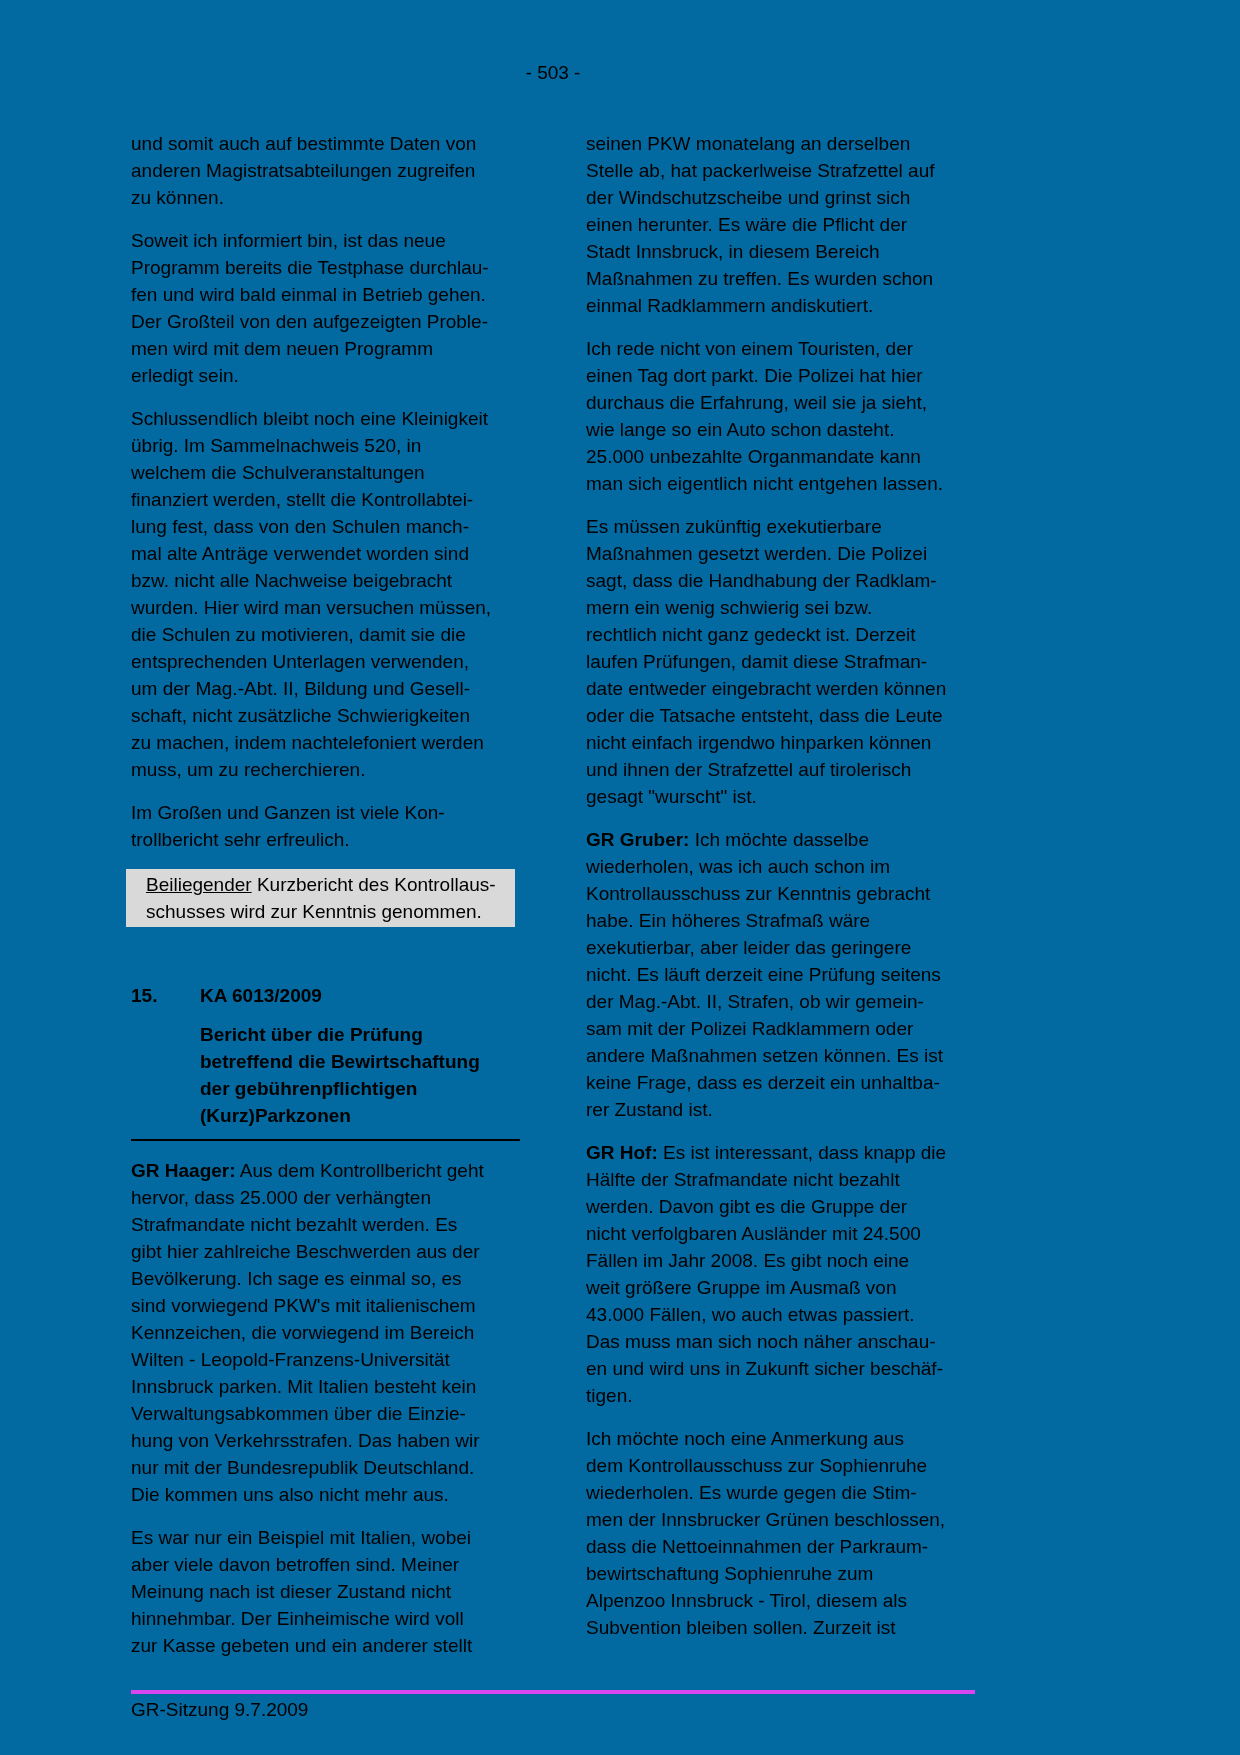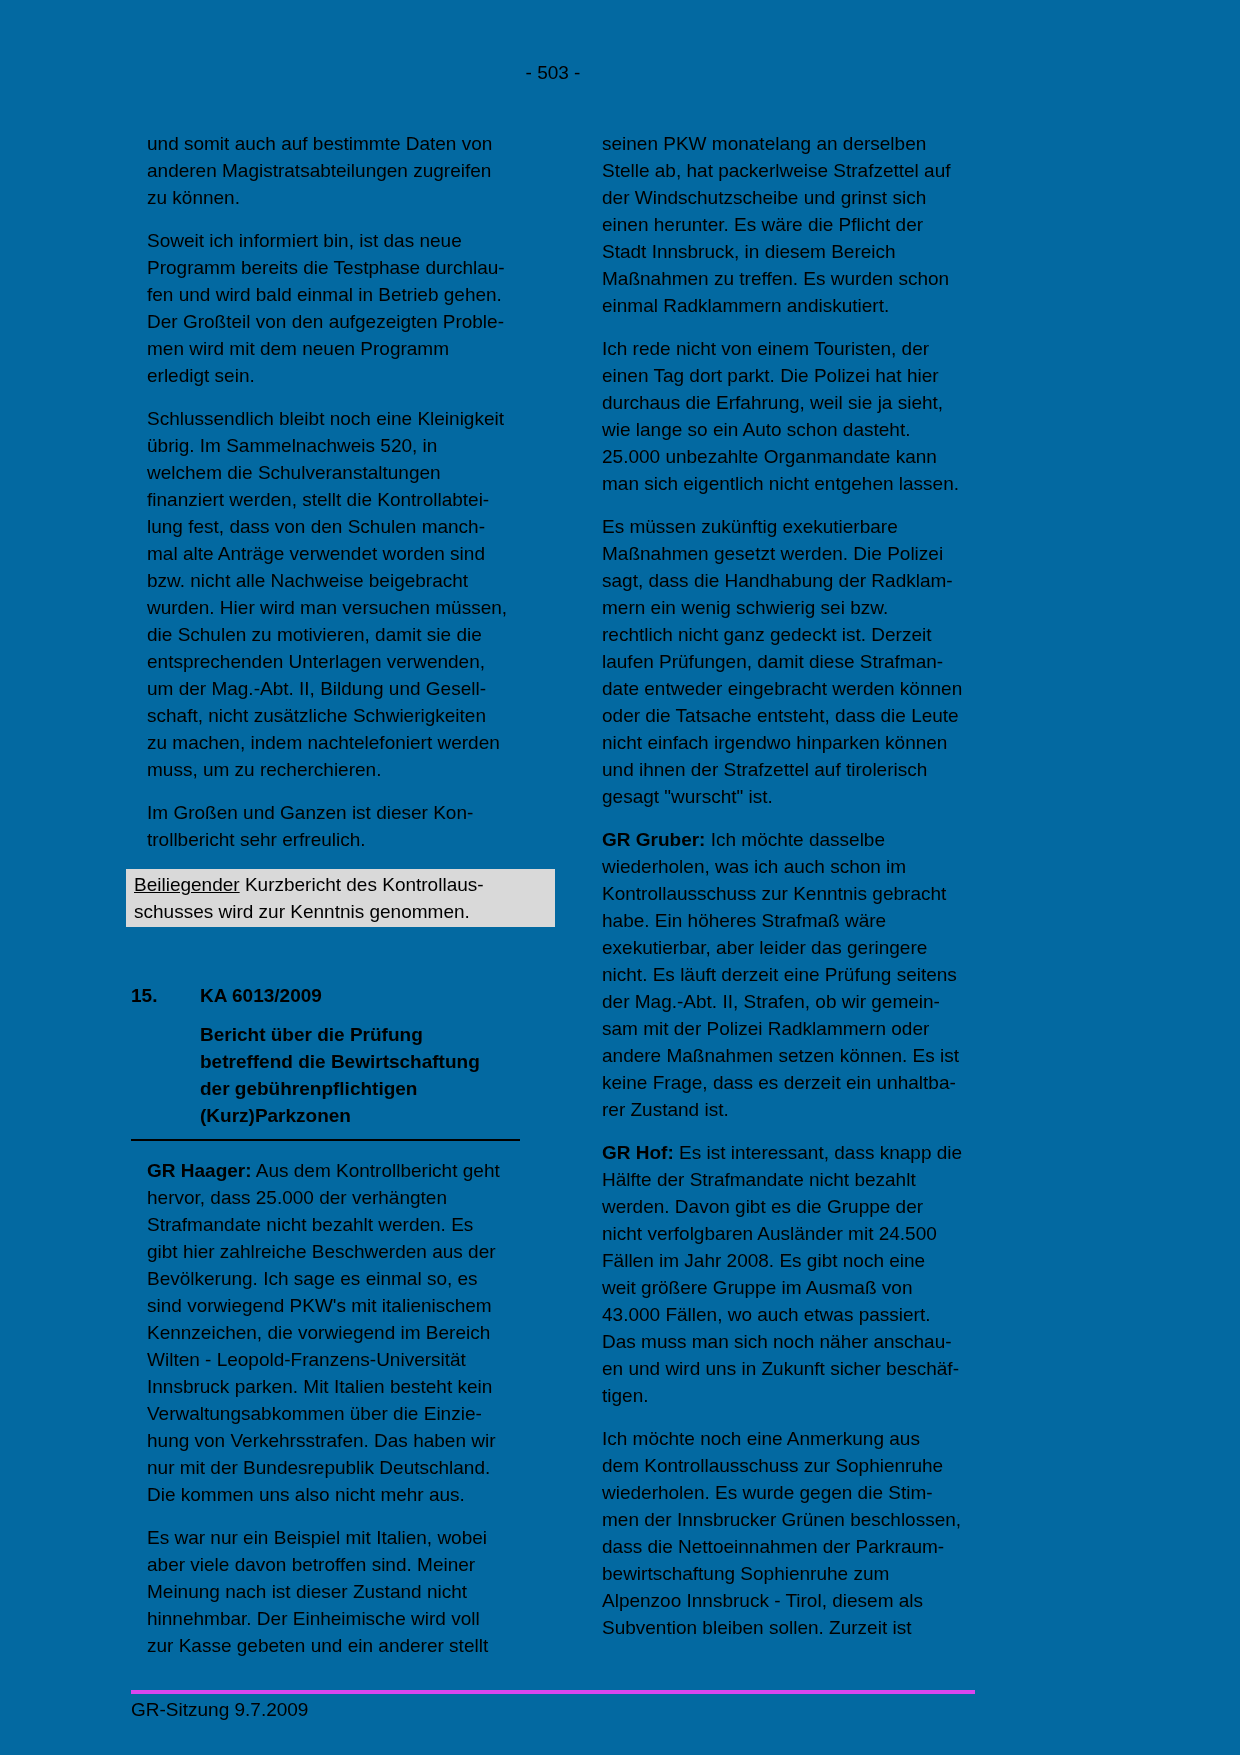--- a/index.html
+++ b/index.html
@@ -31,28 +31,28 @@
     width: 870px;
     display: flex;
     gap: 55px;
   }
   .col {
     width: 400px;
     font-size: 19px;
     line-height: 27px;
   }
   .para {
-    margin: 0 0 16px 16px;
+    margin: 0 0 16px 0;
     white-space: pre;
   }
   .speech b { font-weight: bold; }
   .resolution {
-    width: 429px;
+    width: 389px;
     box-sizing: border-box;
-    padding: 2px 8px;
+    padding: 2px 20px;
     margin-left: -5px;
     white-space: pre;
     background: #d9d9d9;
   }
   .resolution .u { text-decoration: underline; }
   .agenda-item {
     margin-top: 55px;
     font-weight: bold;
   }
   .agenda-item-head {
@@ -106,21 +106,21 @@
 lung fest, dass von den Schulen manch-
 mal alte Anträge verwendet worden sind
 bzw. nicht alle Nachweise beigebracht
 wurden. Hier wird man versuchen müssen,
 die Schulen zu motivieren, damit sie die
 entsprechenden Unterlagen verwenden,
 um der Mag.-Abt. II, Bildung und Gesell-
 schaft, nicht zusätzliche Schwierigkeiten
 zu machen, indem nachtelefoniert werden
 muss, um zu recherchieren.</p>
-      <p class="para">Im Großen und Ganzen ist dieser Kon-
+      <p class="para">Im Großen und Ganzen ist viele Kon-
 trollbericht sehr erfreulich.</p>
       <p class="para resolution" style="background: rgb(217, 217, 217);"><span class="u">Beiliegender</span><span> Kurzbericht des Kontrollaus-
 schusses wird zur Kenntnis genommen.</span></p>
 
       <div class="agenda-item">
         <div class="agenda-item-head">
           <span class="num">15.</span>
           <span class="code">KA 6013/2009</span>
         </div>
         <div class="agenda-title">Bericht über die Prüfung

